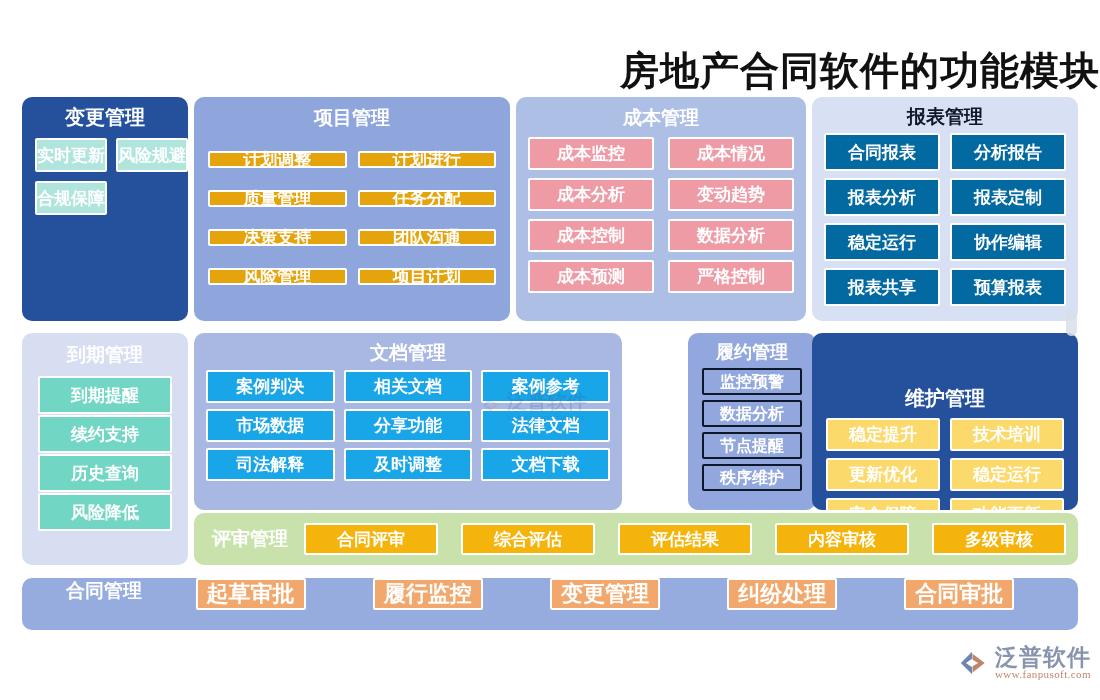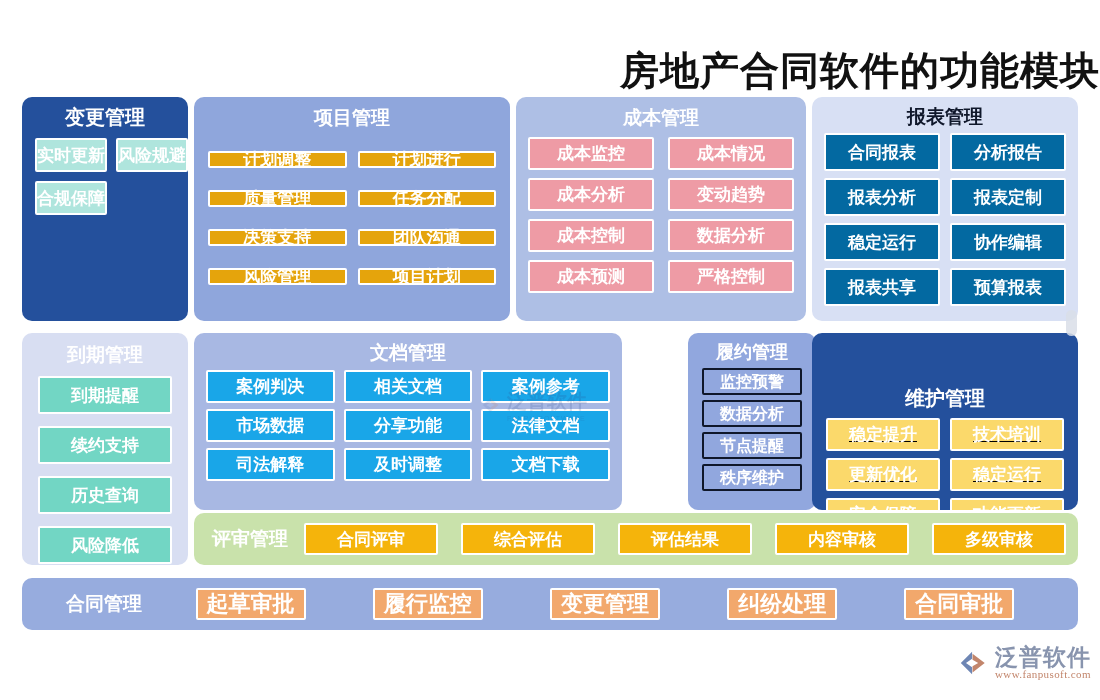--- a/index.html
+++ b/index.html
@@ -70,60 +70,60 @@
 
   
   #p-report { left: 812px; top: 97px; width: 266px; height: 224px; background: #D8E0F4; }
   #p-report .panel-title { padding-top: 10px; color: #0f172a; }
   #p-report .chips { grid-template-columns: 1fr 1fr; gap: 7px 10px; margin-top: 7px; padding: 0 12px 10px 12px; }
   #p-report .chip { height: 38px; background: #0369a1; }
 
   
   #p-expire { left: 22px; top: 333px; width: 166px; height: 232px; background: #D8DEF2; }
   #p-expire .panel-title { padding-top: 12px; }
-  #p-expire .chips { grid-template-columns: 1fr; gap: 12px; margin-top: 12px; padding: 0 16px 12px 16px; }
+  #p-expire .chips { grid-template-columns: 1fr; gap: 1px; margin-top: 12px; padding: 0 16px 12px 16px; }
   #p-expire .chip { height: 38px; background: #72D6C4; }
 
   
   #p-doc { left: 194px; top: 333px; width: 428px; height: 177px; background: #A8B8E3; }
   #p-doc .panel-title { padding-top: 10px; }
   #p-doc .chips { grid-template-columns: 1fr 1fr 1fr; gap: 6px 9px; margin-top: 8px; padding: 0 12px 10px 12px; }
   #p-doc .chip { height: 33px; background: #19A6E8; }
 
   
   #p-perf { left: 688px; top: 333px; width: 128px; height: 177px; background: #91A7DE; }
   #p-perf .panel-title { padding-top: 10px; font-size: 18px; }
   #p-perf .chips { grid-template-columns: 1fr; gap: 5px; margin-top: 7px; padding: 0 14px 9px 14px; }
   #p-perf .chip { height: 27px; background: transparent; border: 2px solid #0f172a; font-size: 16px; }
 
   
   #p-maint { left: 812px; top: 333px; width: 266px; height: 177px; background: #24509C; }
   #p-maint .panel-title { padding-top: 11px; font-size: 20px; margin-top: 44px; }
-  #p-maint .chips { grid-template-columns: 1fr 1fr; gap: 7px 10px; margin-top: 10px; padding: 0 14px 11px 14px; text-decoration: underline; }
+  #p-maint .chips { grid-template-columns: 1fr 1fr; gap: 7px 10px; margin-top: 10px; padding: 0 14px 11px 14px; }
   #p-maint .chip { height: 33px; background: #FBD96B; }
 
   
   #p-review {
     left: 194px; top: 513px; width: 884px; height: 52px;
     background: #C9E2AB;
     display: flex; align-items: center; gap: 0;
     border-radius: 10px;
   }
   #p-review .bar-title {
     color: #ffffff; font-weight: bold; font-size: 19px;
     padding: 0 16px 0 18px; white-space: nowrap;
   }
   #p-review .bar-chips { display: flex; flex: 1; gap: 0; padding-right: 12px; justify-content: space-between; }
   #p-review .chip { flex: 0 0 auto; width: 134px; height: 32px; background: #F5B40B; font-size: 17px; }
 
   
   #p-contract {
     left: 22px; top: 578px; width: 1056px; height: 52px;
     background: #97ACDE;
-    display: flex; align-items: center;
+    display: flex; align-items: flex-start;
     border-radius: 10px;
   }
   #p-contract .bar-title {
     color: #ffffff; font-weight: bold; font-size: 19px;
     padding: 0 20px 0 44px; white-space: nowrap;
   }
   #p-contract .bar-chips { display: flex; flex: 1; justify-content: space-around; padding-right: 30px; }
   #p-contract .chip { width: 110px; height: 32px; background: #F2A86C; font-size: 22px; }
 
   

